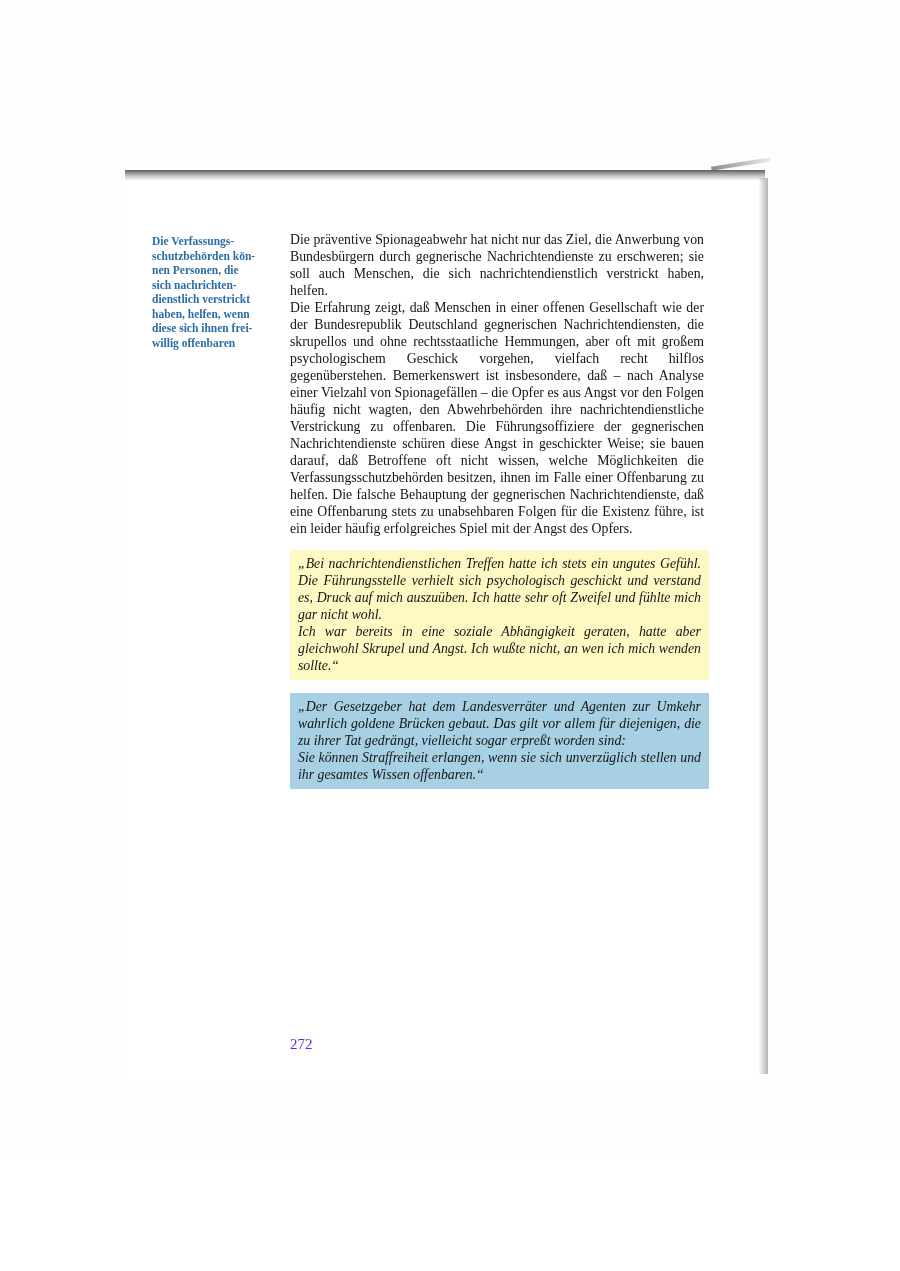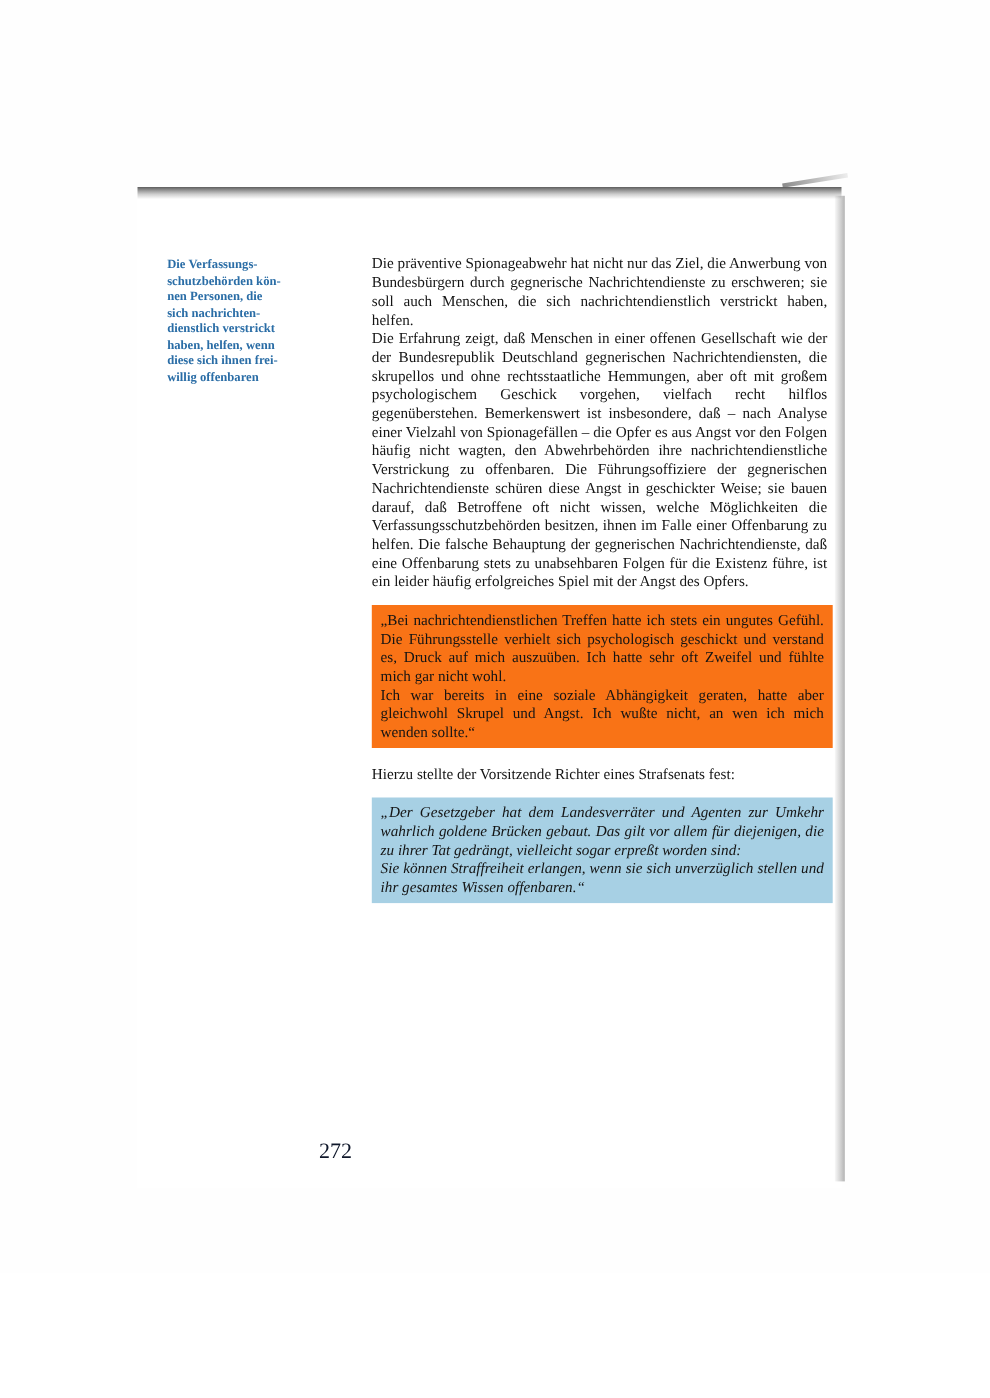--- a/index.html
+++ b/index.html
@@ -45,36 +45,35 @@
     text-align:left;
   }
   .body-col {
     position:absolute;
     left:165px; top:61px;
     width:414px;
     font-size:13.8px;
     line-height:17px;
     color:#141414;
     text-align:justify;
-    margin-left:48px;
   }
   .body-col p { margin:0; }
   .body-col p.spaced { margin-top:12px; }
   .body-col p.after-quote { margin-top:15px; }
   .quote {
     margin:13px -5px 0 0;
     padding:5px 8px 6px 8px;
     white-space:pre-line;
     text-align:justify;
   }
   .page-number {
     position:absolute;
     left:165px; top:866px;
-    font-size:20px;
-    color:#0f172a;
+    font-size:15px;
+    color:#6d28d9;
   }
 </style>
 </head>
 <body>
 
 <div class="canvas">
   <div class="page">
     <div class="page-top-shadow"></div>
     <div class="page-curl"></div>
     <div class="page-right-shadow"></div>
@@ -85,24 +84,23 @@
 sich nachrichten-
 dienstlich verstrickt
 haben, helfen, wenn
 diese sich ihnen frei-
 willig offenbaren</div>
 
     <div class="body-col">
       <p>Die präventive Spionageabwehr hat nicht nur das Ziel, die Anwerbung von Bundesbürgern durch gegnerische Nachrichtendienste zu erschweren; sie soll auch Menschen, die sich nachrichtendienstlich verstrickt haben, helfen.</p>
       <p>Die Erfahrung zeigt, daß Menschen in einer offenen Gesellschaft wie der der Bundesrepublik Deutschland gegnerischen Nachrichtendiensten, die skrupellos und ohne rechtsstaatliche Hemmungen, aber oft mit großem psychologischem Geschick vorgehen, vielfach recht hilflos gegenüberstehen. Bemerkenswert ist insbesondere, daß – nach Analyse einer Vielzahl von Spionagefällen – die Opfer es aus Angst vor den Folgen häufig nicht wagten, den Abwehrbehörden ihre nachrichtendienstliche Verstrickung zu offenbaren. Die Führungsoffiziere der gegnerischen Nachrichtendienste schüren diese Angst in geschickter Weise; sie bauen darauf, daß Betroffene oft nicht wissen, welche Möglichkeiten die Verfassungsschutzbehörden besitzen, ihnen im Falle einer Offenbarung zu helfen. Die falsche Behauptung der gegnerischen Nachrichtendienste, daß eine Offenbarung stets zu unabsehbaren Folgen für die Existenz führe, ist ein leider häufig erfolgreiches Spiel mit der Angst des Opfers.</p>
 
-      <div class="quote" style="background: #f97316;">„Bei nachrichtendienstlichen Treffen hatte ich stets ein ungutes Gefühl. Die Führungsstelle verhielt sich psychologisch geschickt und verstand es, Druck auf mich auszuüben. Ich hatte sehr oft Zweifel und fühlte mich gar nicht wohl.
+      <div class="quote" style="background: #fef9c3; font-style: italic;">„Bei nachrichtendienstlichen Treffen hatte ich stets ein ungutes Gefühl. Die Führungsstelle verhielt sich psychologisch geschickt und verstand es, Druck auf mich auszuüben. Ich hatte sehr oft Zweifel und fühlte mich gar nicht wohl.
 Ich war bereits in eine soziale Abhängigkeit geraten, hatte aber gleichwohl Skrupel und Angst. Ich wußte nicht, an wen ich mich wenden sollte.“</div>
 
-      <p class="after-quote">Hierzu stellte der Vorsitzende Richter eines Strafsenats fest:</p>
 
       <div class="quote" style="background: rgb(167, 208, 228); font-style: italic;">„Der Gesetzgeber hat dem Landesverräter und Agenten zur Umkehr wahrlich goldene Brücken gebaut. Das gilt vor allem für diejenigen, die zu ihrer Tat gedrängt, vielleicht sogar erpreßt worden sind:
 Sie können Straffreiheit erlangen, wenn sie sich unverzüglich stellen und ihr gesamtes Wissen offenbaren.“</div>
     </div>
 
     <div class="page-number">272</div>
   </div>
 </div>
 
 </body></html>

